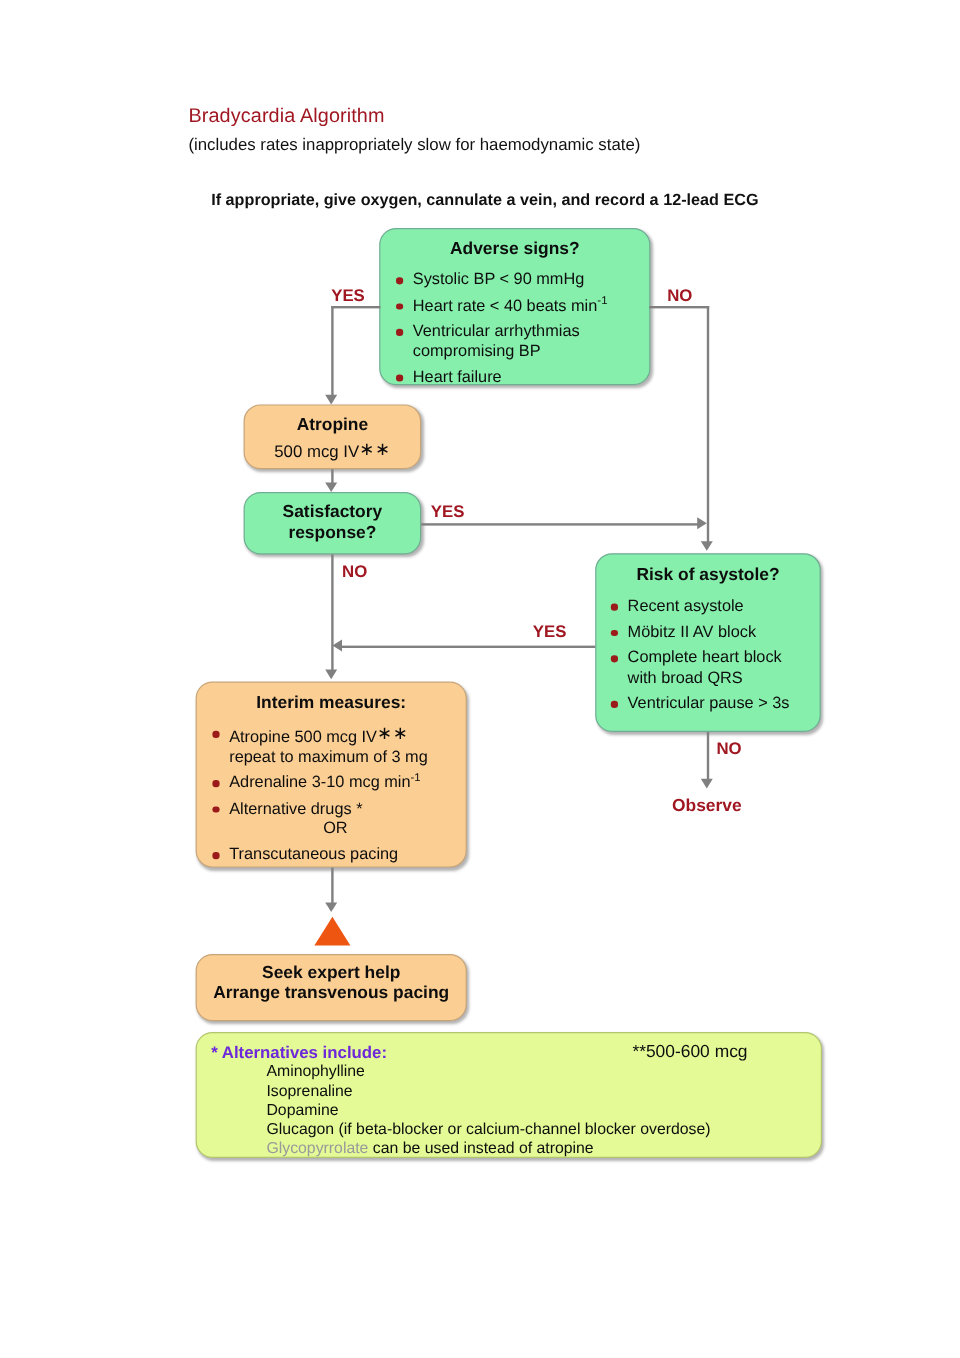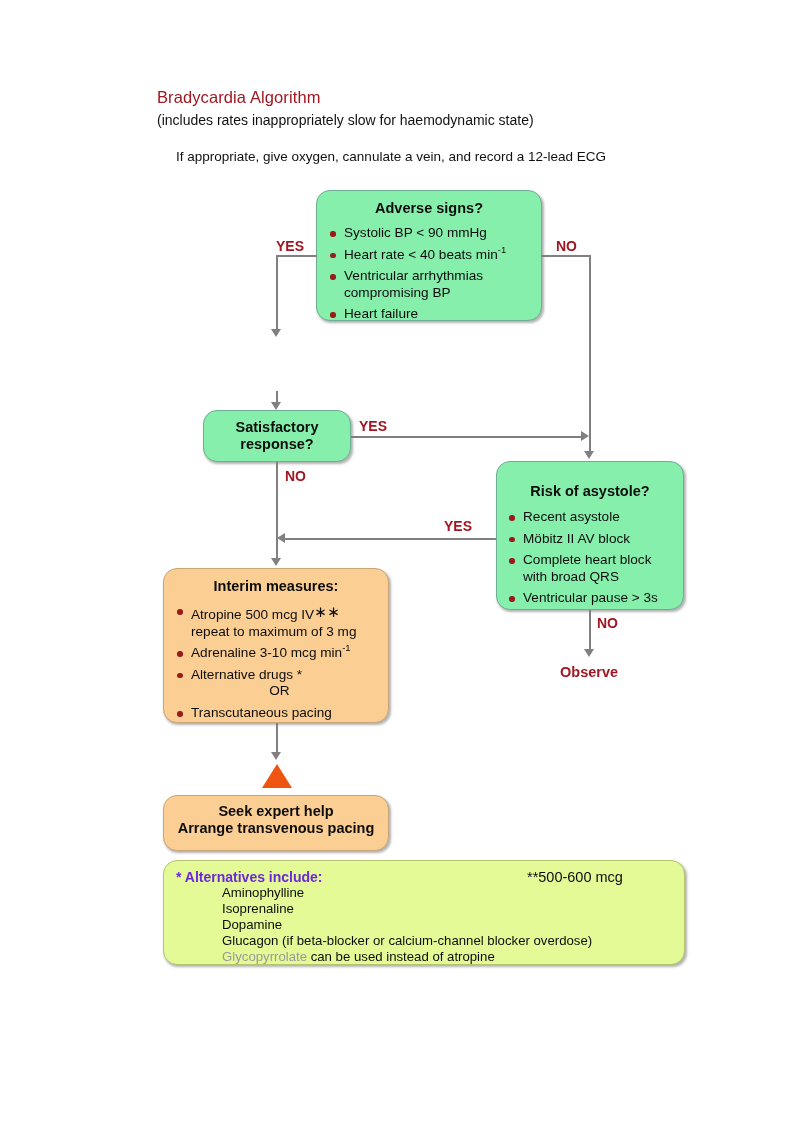--- a/index.html
+++ b/index.html
@@ -34,24 +34,25 @@
   }
   .subtitle {
     position: absolute;
     left: 157px; top: 112px;
     font-size: 14px;
     color: #111111;
     white-space: nowrap;
   }
   .prelude {
     position: absolute;
-    left: 176px; top: 149px;
+    left: 176px; top: 159px;
     font-size: 13.5px;
     color: #111111;
     white-space: nowrap;
+    font-weight: bold;
   }
 
   
   .box {
     position: absolute;
     box-sizing: border-box;
     border-radius: 14px;
     border: 1px solid #9a9a8a;
     box-shadow: 1.5px 2px 2.5px rgba(0,0,0,0.30);
   }
@@ -184,28 +185,34 @@
   <div class="box green" style="left:316px; top:190px; width:226px; height:131px;">
     <div class="box-head" style="margin-top:9px;">Adverse signs?</div>
     <ul class="bul" style="margin:8px 10px 0 12px;">
       <li><span>Systolic BP &lt; 90 mmHg</span></li>
       <li><span>Heart rate &lt; 40 beats min</span><sup class="sup">-1</sup></li>
       <li><span>Ventricular arrhythmias</span><span class="cont">compromising BP</span></li>
       <li><span>Heart failure</span></li>
     </ul>
   </div>
 
+  <div class="box orange" style="left:203px; top:337px; width:148px; height:54px;">
+    <div class="box-head" style="margin-top:8px;">Atropine</div>
+    <div class="box-line" style="margin-top:3px;">
+      <span>500 mcg IV</span><span class="stars">∗∗</span>
+    </div>
+  </div>
 
   <div class="box green" style="left:203px; top:410px; width:148px; height:52px;">
     <div class="box-head" style="margin-top:8px;">Satisfactory</div>
     <div class="box-head">response?</div>
   </div>
 
   <div class="box green" style="left:496px; top:461px; width:188px; height:149px;">
-    <div class="box-head" style="margin-top:21px;">Risk of asystole?</div>
+    <div class="box-head" style="margin-top:9px;">Risk of asystole?</div>
     <ul class="bul" style="margin:9px 8px 0 11px;">
       <li><span>Recent asystole</span></li>
       <li><span>Möbitz II AV block</span></li>
       <li><span>Complete heart block</span><span class="cont">with broad QRS</span></li>
       <li><span>Ventricular pause &gt; 3s</span></li>
     </ul>
   </div>
 
   <div class="box orange" style="left:163px; top:568px; width:226px; height:155px;">
     <div class="box-head" style="margin-top:9px;">Interim measures:</div>

